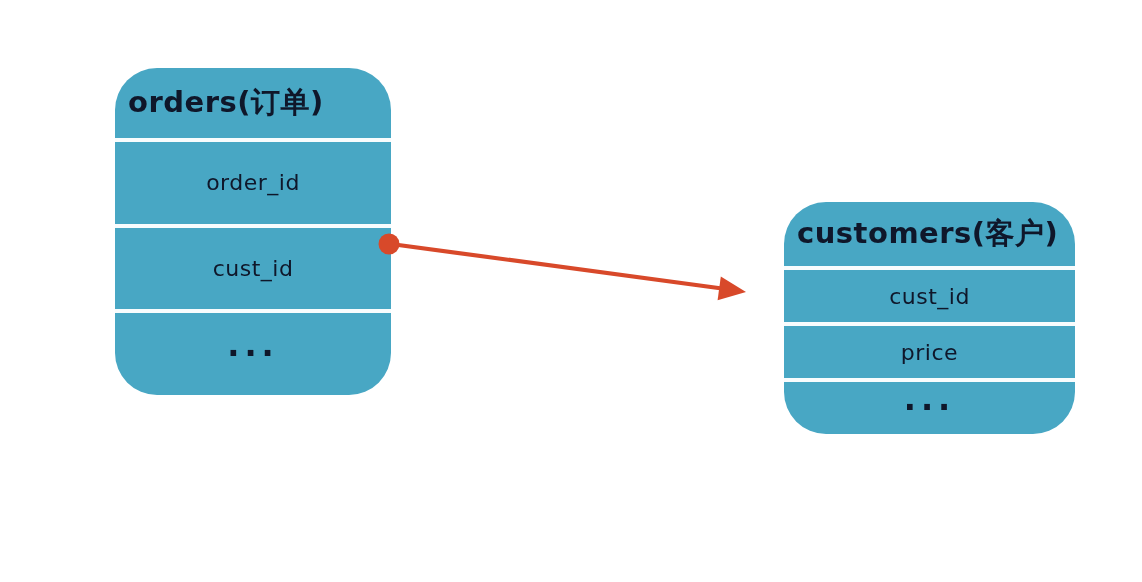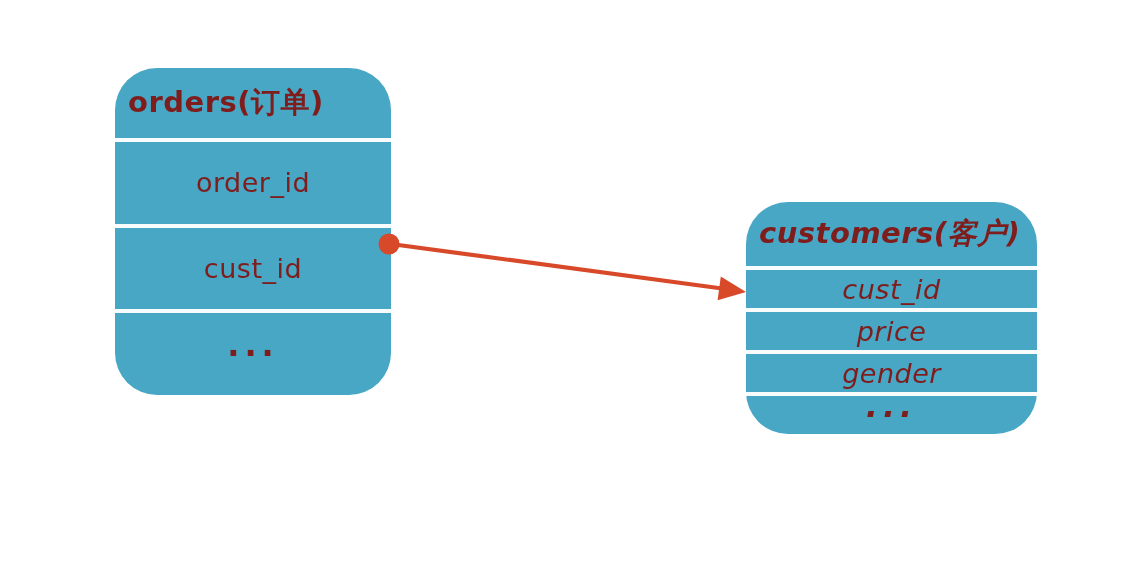--- a/index.html
+++ b/index.html
@@ -14,53 +14,52 @@
     height: 582px;
     background: #ffffff;
     overflow: hidden;
   }
   .er-table {
     position: absolute;
     background: #48a7c4;
     border-radius: 42px;
     display: flex;
     flex-direction: column;
-    color: #7f1d1d;
+    color: #0f172a;
   }
   .er-table.orders {
     left: 115px;
     top: 68px;
     width: 276px;
     height: 327px;
   }
   .er-table.customers {
-    left: 746px;
+    left: 784px;
     top: 202px;
     width: 291px;
     height: 232px;
-    font-style: italic;
   }
   .er-title {
     flex: 0 0 auto;
     display: flex;
     align-items: center;
     padding-left: 13px;
     font-weight: bold;
     font-size: 29px;
     letter-spacing: 0.5px;
     white-space: nowrap;
   }
   .orders .er-title   { height: 70px; }
   .customers .er-title{ height: 64px; }
   .er-row {
     flex: 1 1 0;
     display: flex;
     align-items: center;
     justify-content: center;
-    font-size: 27px;
+    font-size: 22px;
     letter-spacing: 0.5px;
     border-top: 4px solid rgba(255,255,255,0.96);
   }
   .er-row.ellipsis {
     font-weight: bold;
     font-size: 32px;
     letter-spacing: 5px;
   }
   .er-row.ellipsis span {
     transform: translateY(-9px);
@@ -86,21 +85,20 @@
     <div class="er-row">cust_id</div>
     <div class="er-row ellipsis">
       <span>...</span>
     </div>
   </div>
 
   <div class="er-table customers">
     <div class="er-title">customers(客户)</div>
     <div class="er-row">cust_id</div>
     <div class="er-row">price</div>
-    <div class="er-row">gender</div>
     <div class="er-row ellipsis">
       <span>...</span>
     </div>
   </div>
 
   <svg class="arrow-layer" viewBox="0 0 1142 582" xmlns="http://www.w3.org/2000/svg">
     <line x1="391" y1="244" x2="722" y2="288.5" stroke-width="4.2" stroke-linecap="round" stroke="#d8492a"></line>
     <circle cx="389" cy="244" r="10.5" fill="#d8492a"></circle>
     <polygon points="746,292 720.8,276.5 717.6,300.3" fill="#d8492a"></polygon>
   </svg>

